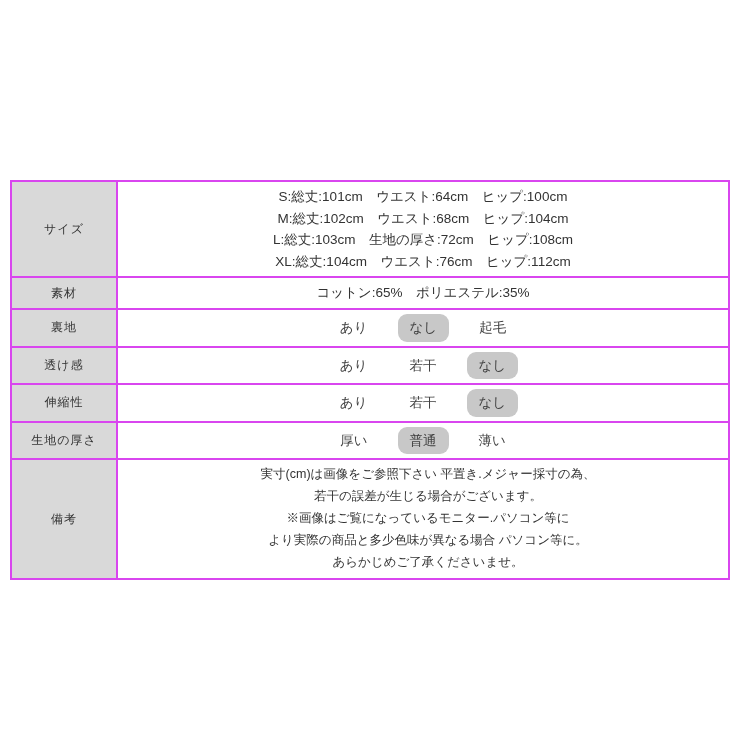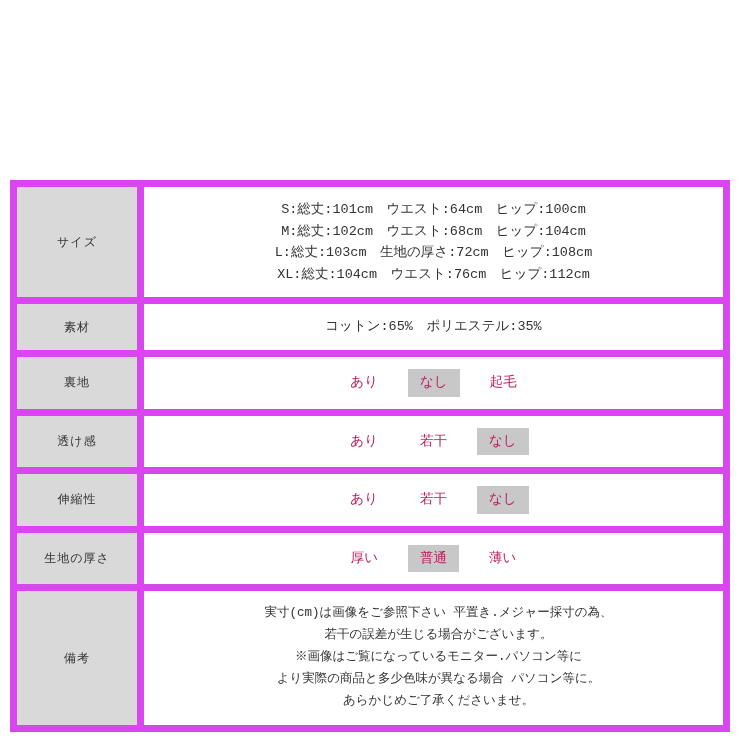--- a/index.html
+++ b/index.html
@@ -22,24 +22,23 @@
   }
   .spec-table {
     position: absolute;
     left: 10px;
     top: 180px;
     width: 720px;
     border-collapse: collapse;
     table-layout: fixed;
   }
   .spec-table td {
-    border: 7px solid #d946ef;
+    border: 2px solid #d946ef;
     vertical-align: middle;
-    padding: 12px;
-    font-family: Liberation Mono, monospace;
+    padding: 4px;
   }
   .label-cell {
     width: 96px;
     background: #d9d9d9;
     text-align: center;
     font-size: 12px;
     color: #333;
     letter-spacing: 1px;
     padding: 6px 2px;
   }
@@ -57,24 +56,25 @@
   .opts {
     display: flex;
     justify-content: center;
     align-items: center;
     gap: 18px;
   }
   .opt {
     display: inline-block;
     padding: 3px 12px;
     font-size: 13.5px;
-    color: #be185d;
+    color: #404040;
   }
   .opt.on {
     background: #c8c8c8;
+    border-radius: 9px;
   }
   .note {
     font-size: 12.5px;
     line-height: 1.75;
     margin-left: 10px;
   }
   .note div {
     white-space: nowrap;
   }
 </style>

